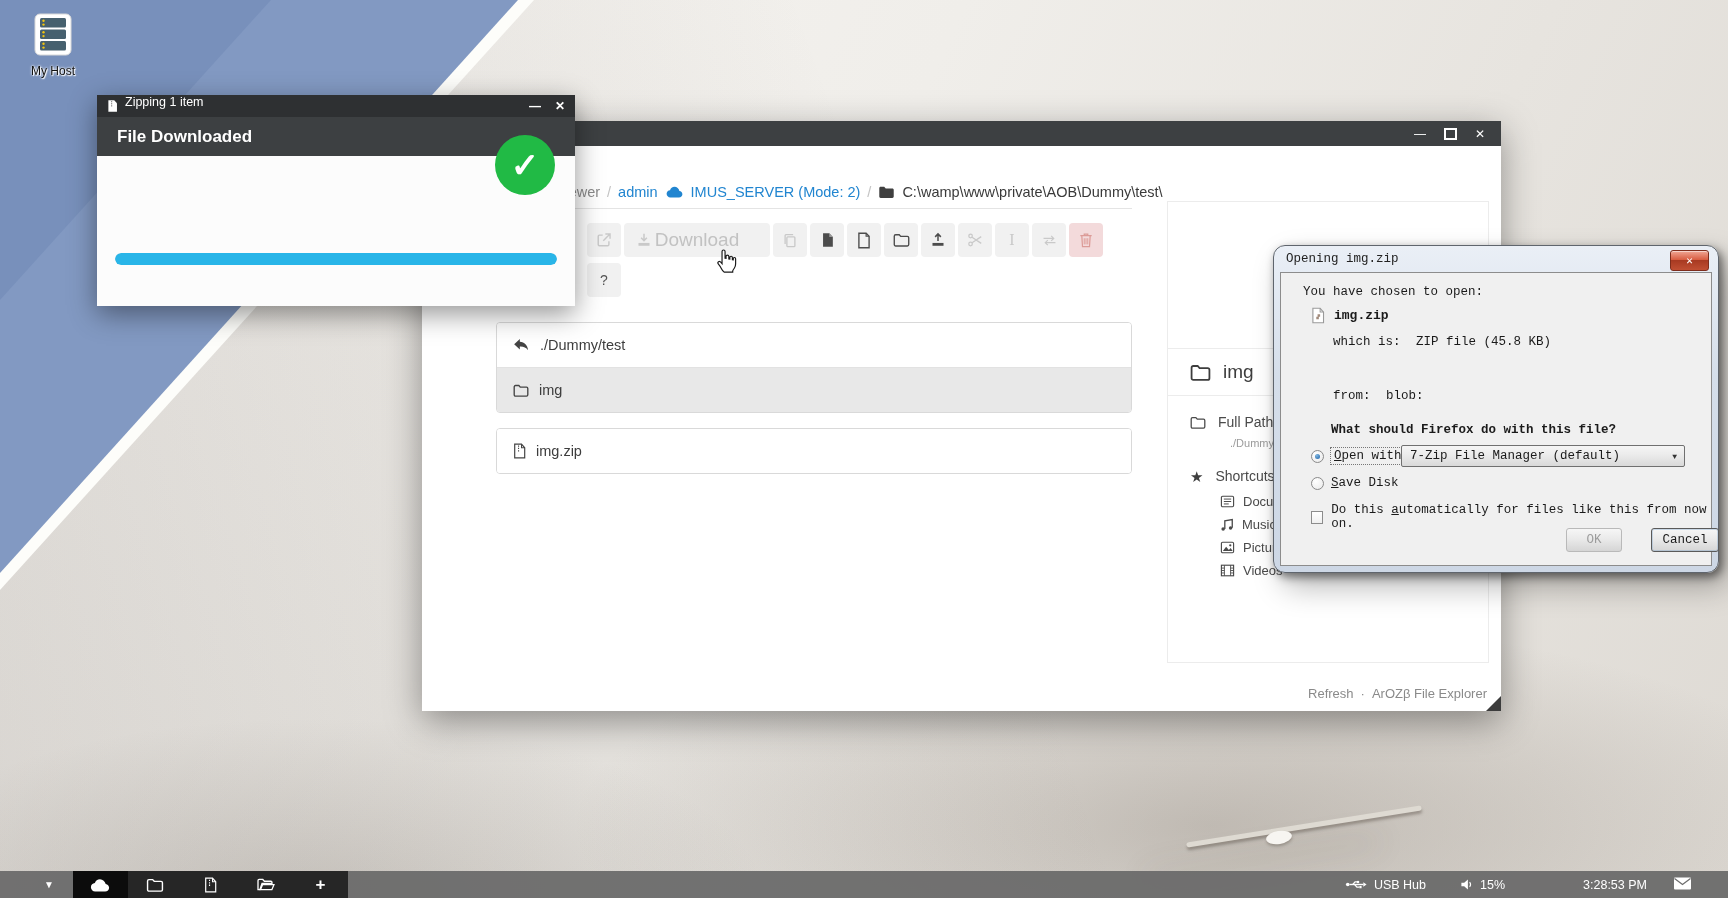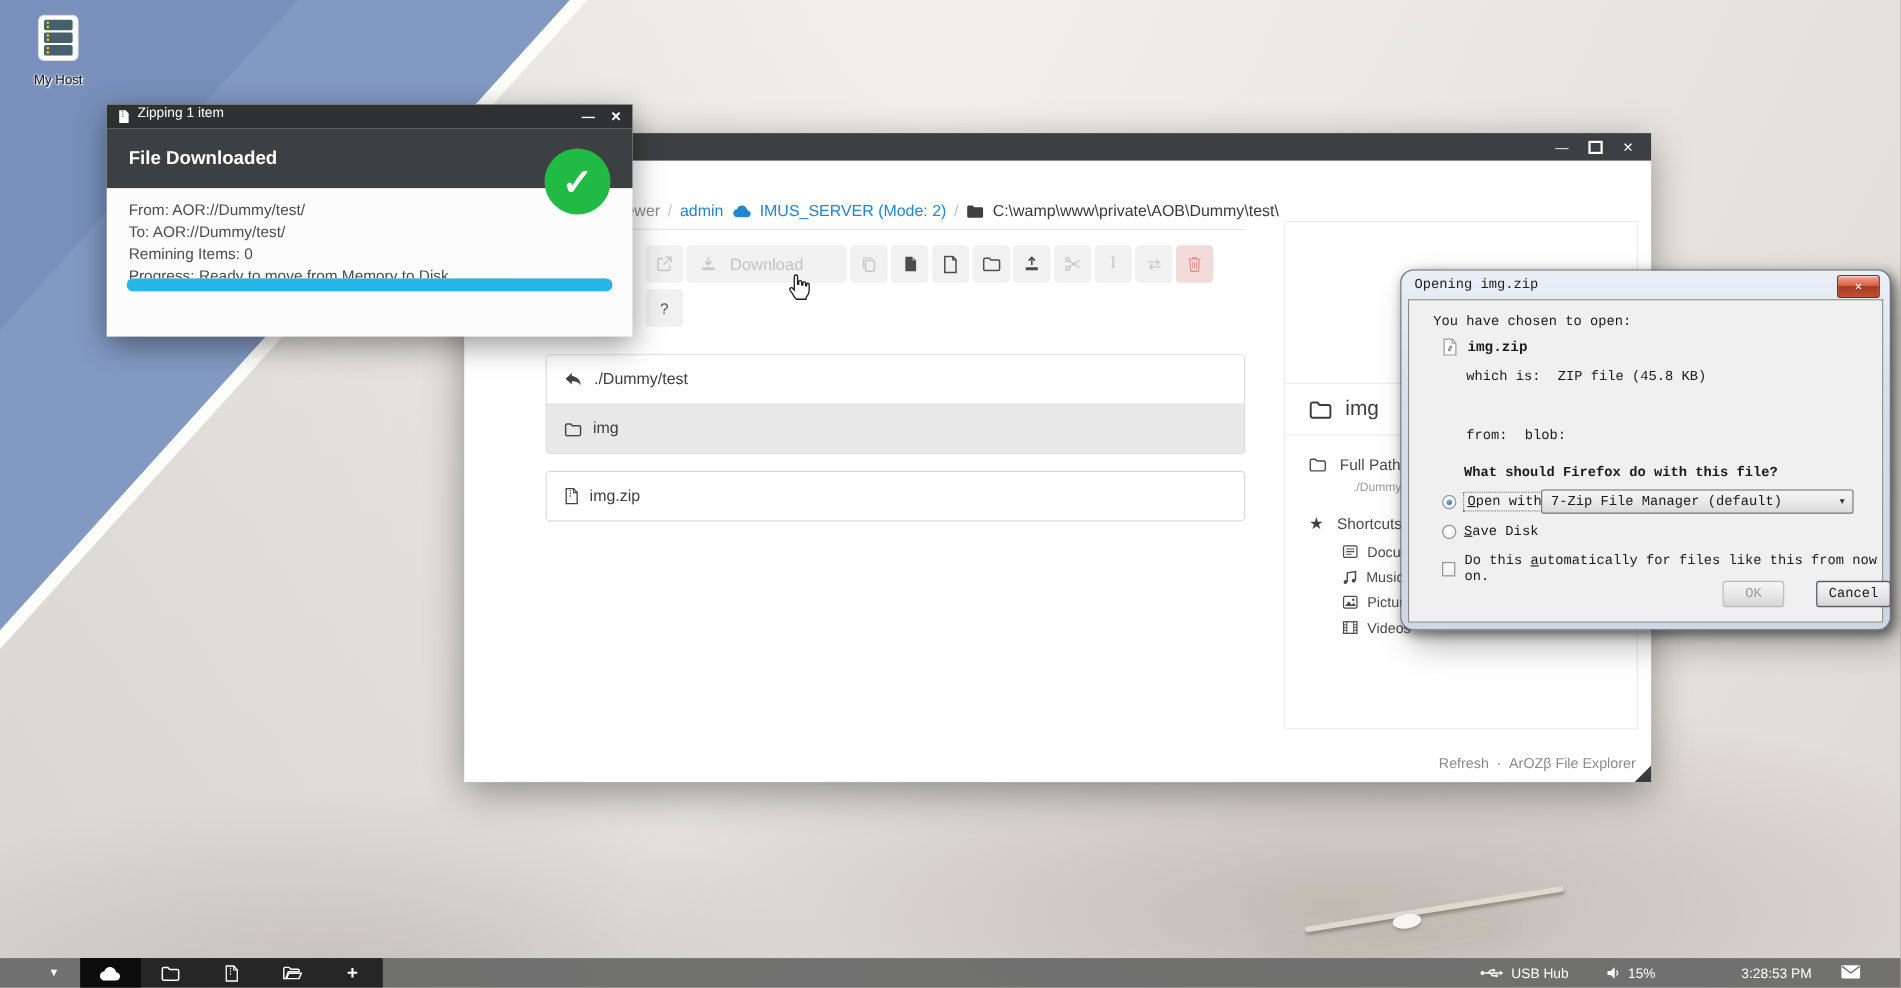--- a/index.html
+++ b/index.html
@@ -51,21 +51,21 @@
   .bc-folder{color:#3f3f3f;}
   .ex-toolrow{margin:14px 0 0 91px;display:flex;gap:3px;}
   .ex-toolrow2{margin:6px 0 0 91px;display:flex;}
   .tbtn{width:34px;height:34px;background:#f1f1f1;border-radius:4px;display:flex;
     align-items:center;justify-content:center;color:#4c4c4c;cursor:pointer;
     font-size:15px;position:relative;}
   .tbtn.dis{color:#c9c9c9;}
   .tbtn.danger{background:#f3dadb;color:#dc9b97;}
   .tbtn-download{width:146px;}
   .tbtn-download .dl-ic{position:absolute;left:12px;top:9px;}
-  .dl-label{font-size:15px;color:#c2c2c2;}
+  .dl-label{font-size:19px;color:#c2c2c2;}
   .ibeam-glyph{font-family:"Liberation Serif",serif;font-size:16px;}
   .help-glyph{font-size:14px;color:#555;}
   .ex-card{border:1px solid #d9d9d9;border-radius:4px;overflow:hidden;background:#fff;}
   .ex-card1{margin-top:25px;}
   .ex-card2{margin-top:15px;}
   .file-row{height:44px;display:flex;align-items:center;gap:10px;padding-left:16px;
     font-size:14.5px;color:#3d3d3d;cursor:pointer;background:#fff;}
   .file-row.sel{background:#e8e8e8;}
   .file-row + .file-row{border-top:1px solid #e2e2e2;}
   .file-ic{color:#444;}
@@ -90,21 +90,21 @@
   .ex-resize{position:absolute;right:0;bottom:0;width:0;height:0;
     border-left:15px solid transparent;border-bottom:15px solid #3c3c3c;cursor:nwse-resize;}
 
   
   .zipwin{position:absolute;left:97px;top:95px;width:478px;height:211px;background:#fcfcfc;
     box-shadow:0 8px 26px rgba(0,0,0,.42);z-index:20;}
   .zw-titlebar{height:22px;background:#2e3032;display:flex;
     padding:0 10px;color:#fff;font-size:12.5px;gap:7px;}
   .zw-controls{margin-left:auto;display:flex;gap:14px;align-items:center;}
   .zw-ctl{cursor:pointer;font-weight:bold;font-size:12px;line-height:1;}
-  .zw-header{height:54px;background:#3d4042;color:#fff;display:flex;align-items:center;
+  .zw-header{height:39px;background:#3d4042;color:#fff;display:flex;align-items:center;
     padding-left:20px;font-size:17px;font-weight:bold;}
   .zw-body{padding:9px 18px 0 20px;font-size:14px;color:#4b4b4b;line-height:20px;}
   .zw-progress-track{position:absolute;left:18px;right:18px;top:158px;height:12px;
     border-radius:6px;background:#e8e8e8;overflow:hidden;}
   .zw-progress{height:100%;width:100%;background:#29b5e8;border-radius:6px;}
   .zw-check{position:absolute;left:398px;top:40px;width:60px;height:60px;border-radius:50%;
     background:#21ba45;color:#fff;display:flex;align-items:center;justify-content:center;
     font-size:34px;font-weight:bold;}
 
   
@@ -436,26 +436,20 @@
             <path d="M6.8 3v9" stroke="#555" stroke-width="1.4" stroke-dasharray="1.6 1.4"></path>
           </svg>
       </span>
       <span>Zipping 1 item</span>
       <span class="zw-controls">
         <span class="zw-ctl">—</span>
         <span class="zw-ctl">✕</span>
       </span>
     </div>
     <div class="zw-header">File Downloaded</div>
-    <div class="zw-body">
-      <div>From: AOR://Dummy/test/</div>
-      <div>To: AOR://Dummy/test/</div>
-      <div>Remining Items: 0</div>
-      <div>Progress: Ready to move from Memory to Disk.</div>
-    </div>
     <div class="zw-progress-track">
       <div class="zw-progress"></div>
     </div>
     <div class="zw-check">✓</div>
   </div>
 
   <div class="ffdlg">
     <div class="ff-title">Opening img.zip</div>
     <div class="ff-close">✕</div>
     <div class="ff-body">

